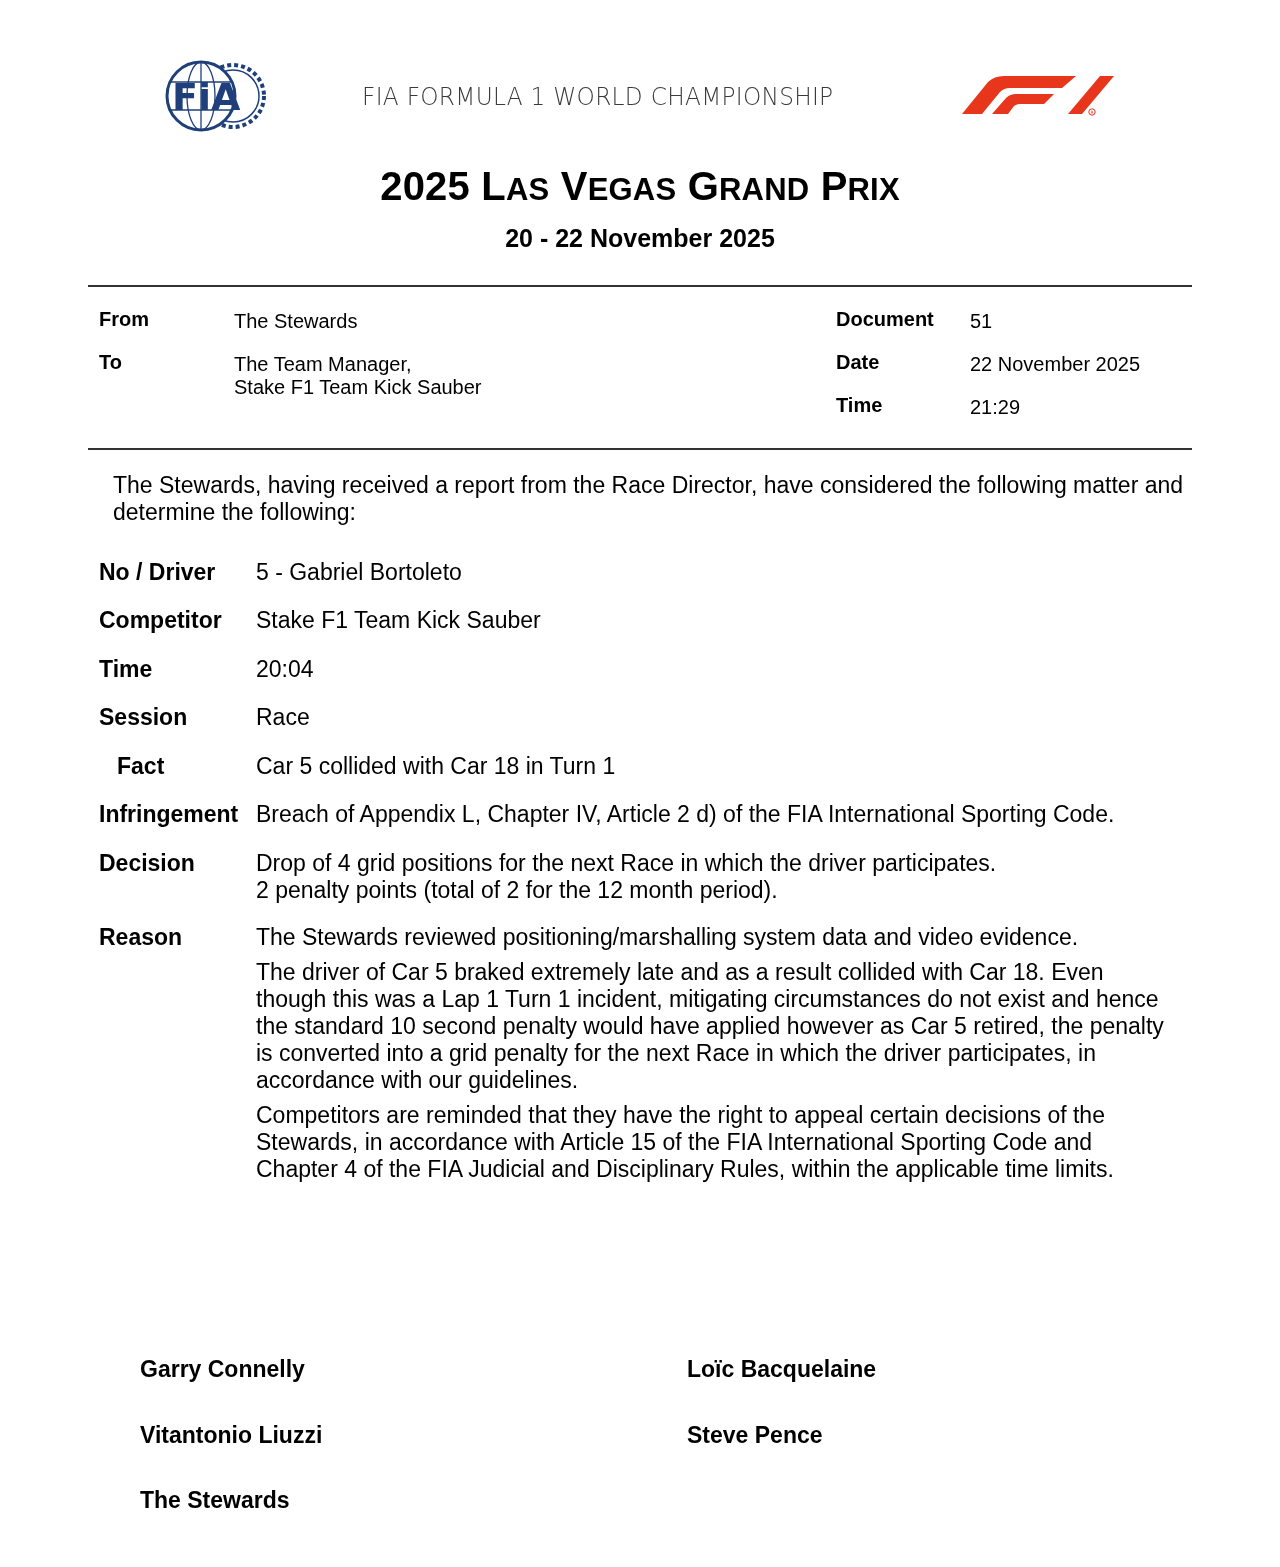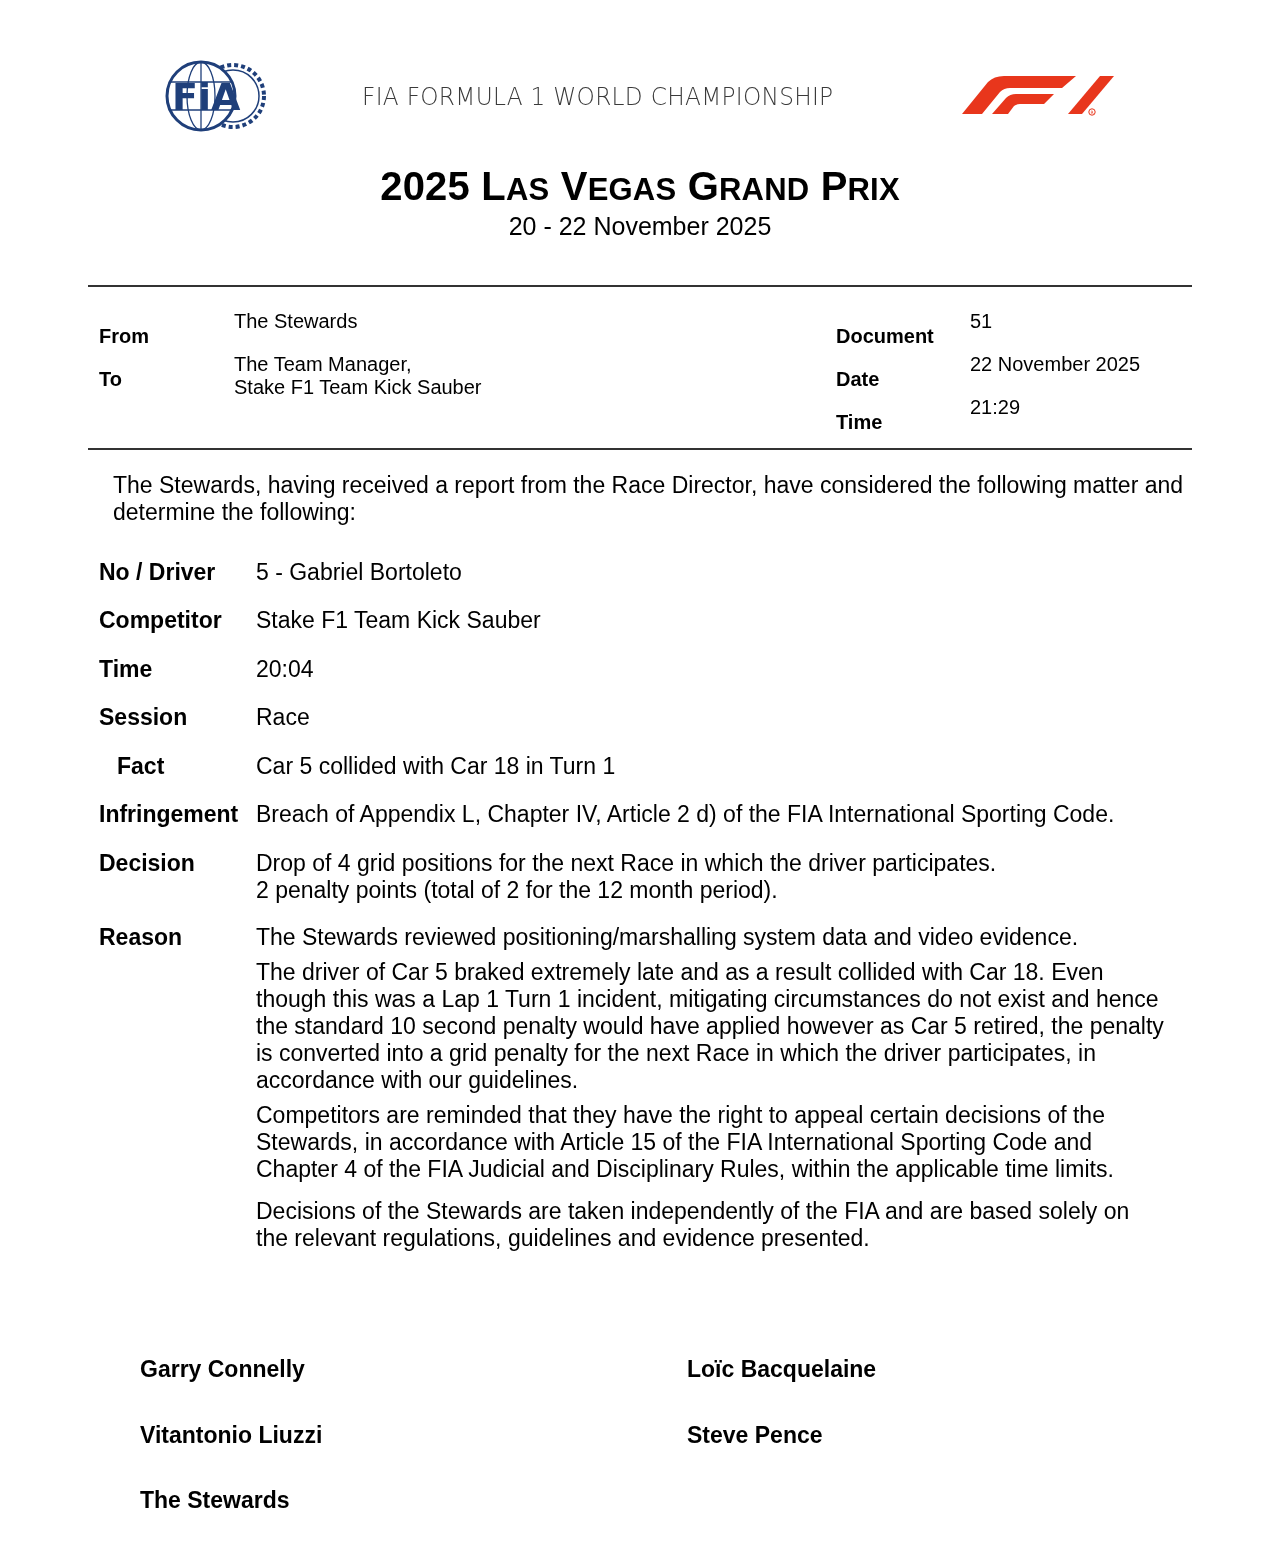--- a/index.html
+++ b/index.html
@@ -15,25 +15,25 @@
       color: #3a3a3a; font-family: "DejaVu Sans", sans-serif; font-weight: 300;
       transform: scaleX(0.93); transform-origin: left top; white-space: nowrap;
     }
     .title {
       left: 0; width: 1280px; top: 164px; text-align: center;
       font-size: 40px; font-weight: bold; white-space: nowrap; letter-spacing: 0.2px;
     }
     .title .big { font-size: 40px; }
     .title .sc { font-size: 31px; }
     .subtitle {
-      left: 0; width: 1280px; top: 212px; text-align: center;
-      font-size: 25px; font-weight: normal;
+      left: 0; width: 1280px; top: 224px; text-align: center;
+      font-size: 25px; font-weight: bold;
     }
     .rule { left: 88px; width: 1104px; height: 2px; background: #333; }
-    .hdr-label { font-weight: bold; font-size: 20px; margin-top: 17px; }
+    .hdr-label { font-weight: bold; font-size: 20px; }
     .hdr-val { font-size: 20px; line-height: 23px; }
     .intro { left: 113px; top: 472px; width: 1080px; font-size: 23px; line-height: 27px; }
     .row-label { left: 99px; font-weight: bold; font-size: 23px; white-space: nowrap; }
     .row-val { left: 256px; font-size: 23px; line-height: 27px; width: 920px; }
     .para { margin: 0 0 8px 0; }
     .sig { font-weight: bold; font-size: 23px; white-space: nowrap; margin-left: 41px; }
   </style>
 </head>
 <body>
 
@@ -119,20 +119,19 @@
 <div class="abs row-val" style="top:850px;">
   <div>Drop of 4 grid positions for the next Race in which the driver participates.</div>
   <div>2 penalty points (total of 2 for the 12 month period).</div>
 </div>
 
 <div class="abs row-label" style="top:924px;">Reason</div>
 <div class="abs row-val" style="top:924px; width:910px;">
   <p class="para">The Stewards reviewed positioning/marshalling system data and video evidence.</p>
   <p class="para">The driver of Car 5 braked extremely late and as a result collided with Car 18.  Even though this was a Lap 1 Turn 1 incident, mitigating circumstances do not exist and hence the standard 10 second penalty would have applied however as Car 5 retired, the penalty is converted into a grid penalty for the next Race in which the driver participates, in accordance with our guidelines.</p>
   <p class="para" style="margin-bottom:15px;">Competitors are reminded that they have the right to appeal certain decisions of the Stewards, in accordance with Article 15 of the FIA International Sporting Code and Chapter 4 of the FIA Judicial and Disciplinary Rules, within the applicable time limits.</p>
-  <p class="para">Decisions of the Stewards are taken independently of the FIA and are based solely on the relevant regulations, guidelines and evidence presented.</p>
 </div>
 
 <div class="abs sig" style="left:99px; top:1356px;">Garry Connelly</div>
 <div class="abs sig" style="left:646px; top:1356px;">Loïc Bacquelaine</div>
 <div class="abs sig" style="left:99px; top:1422px;">Vitantonio Liuzzi</div>
 <div class="abs sig" style="left:646px; top:1422px;">Steve Pence</div>
 <div class="abs sig" style="left:99px; top:1487px;">The Stewards</div>
 
 </body></html>

